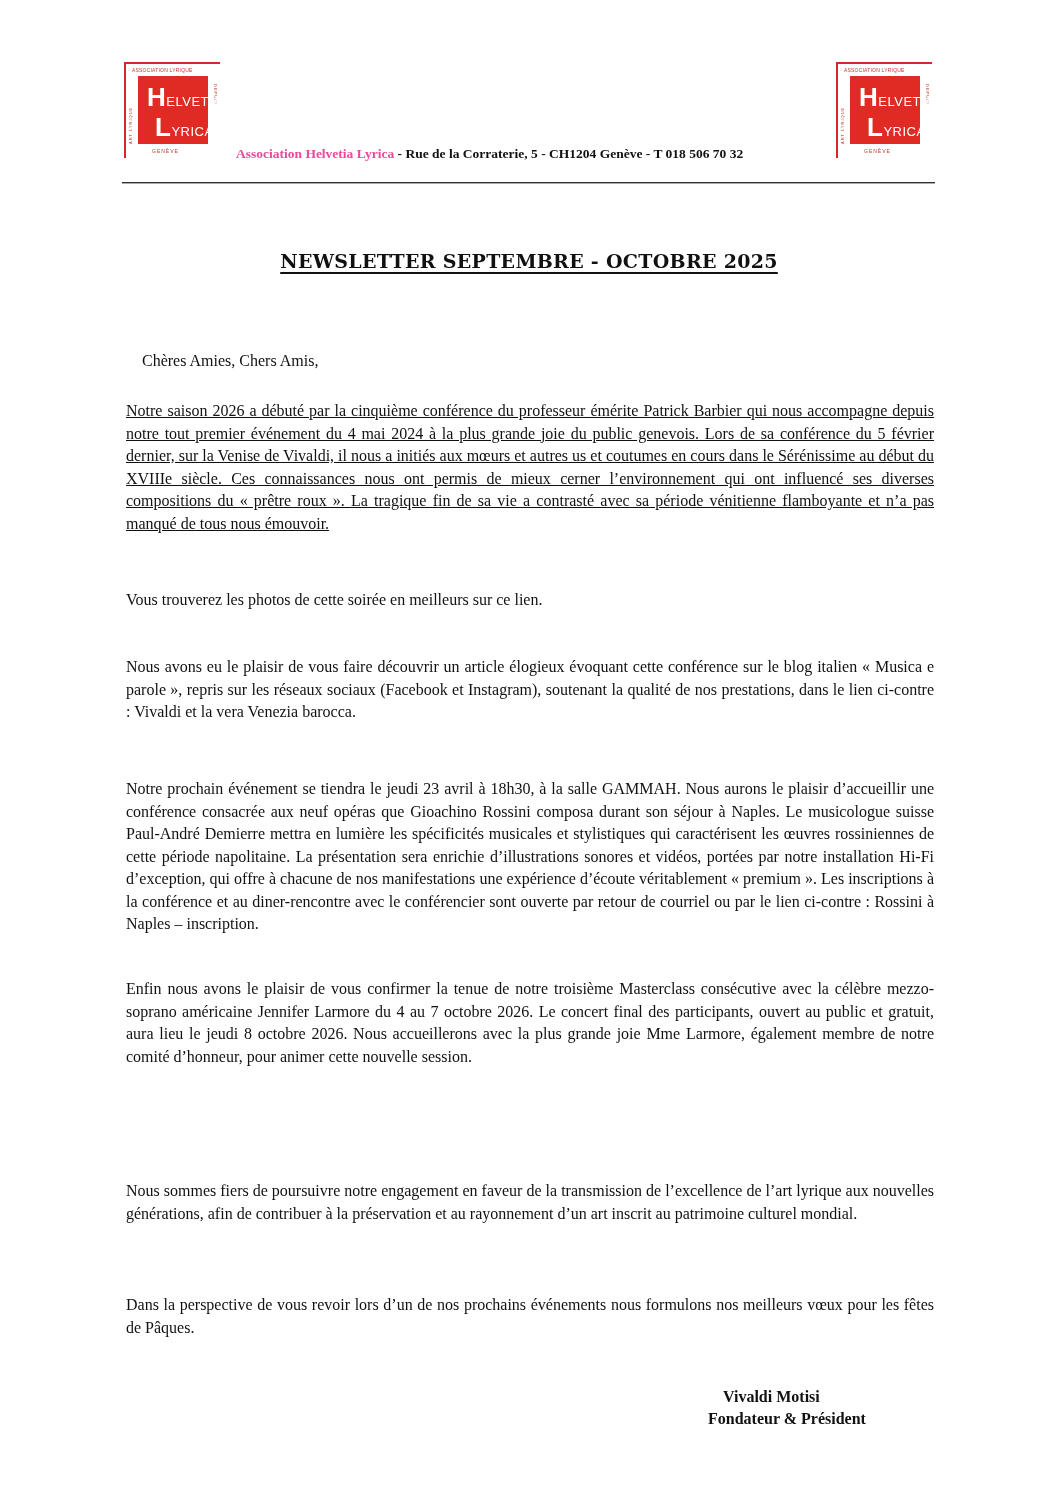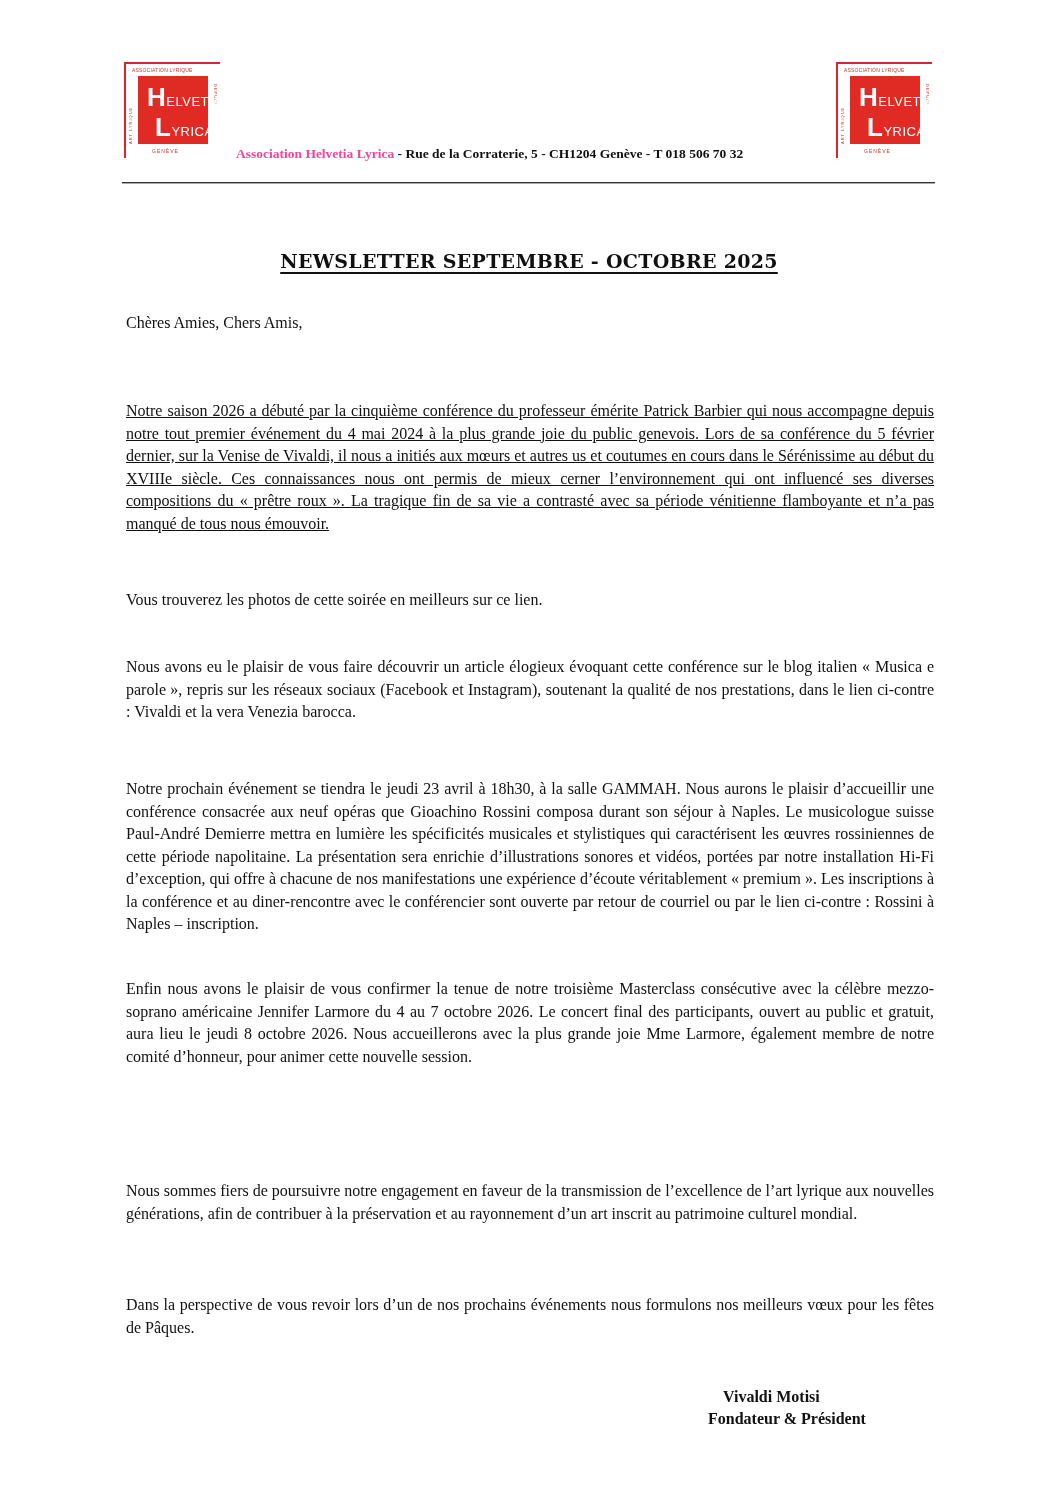--- a/index.html
+++ b/index.html
@@ -25,21 +25,21 @@
 
     .address { position: absolute; left: 236px; top: 146px; font-size: 13.5px; font-weight: bold; white-space: nowrap; color: #111; }
     .address .org { color: #ec4899; }
 
     .rule { position: absolute; left: 122px; top: 182px; width: 813px; height: 1px; background: #333; border-bottom: 1px solid #aaa; }
 
     .title { position: absolute; left: 0; right: 0; top: 250px; text-align: center; font-family: "DejaVu Serif", "Liberation Serif", serif; font-weight: bold; font-size: 19px; letter-spacing: 0.3px; }
     .title span { text-decoration: underline; text-underline-offset: 4px; text-decoration-thickness: 2px; font-variant: small-caps; margin-top: 24px; }
 
     .body-text { position: absolute; left: 126px; width: 808px; font-size: 16px; line-height: 22.5px; text-align: justify; color: #111; }
-    .greeting { top: 312px; }
+    .greeting { top: 350px; margin-left: 16px; }
     .p1 { top: 400px; text-decoration: underline; }
     .p2 { top: 589px; }
     .p3 { top: 656px; }
     .p4 { top: 778px; }
     .p5 { top: 978px; }
     .p6 { top: 1180px; }
     .p7 { top: 1294px; }
 
     .signature { position: absolute; left: 708px; top: 1386px; font-size: 16px; font-weight: bold; line-height: 22px; }
     .signature .name { padding-left: 15px; }

